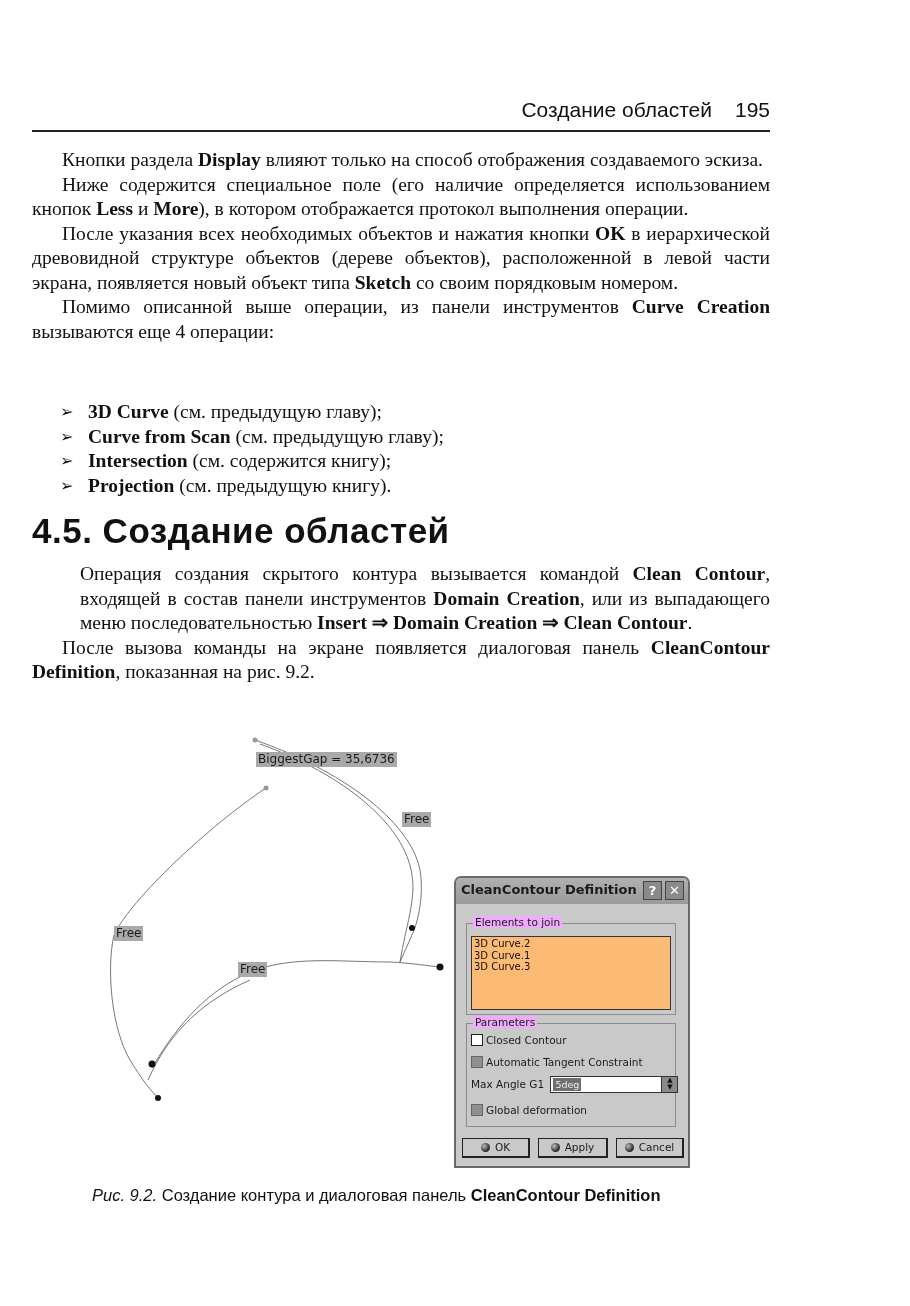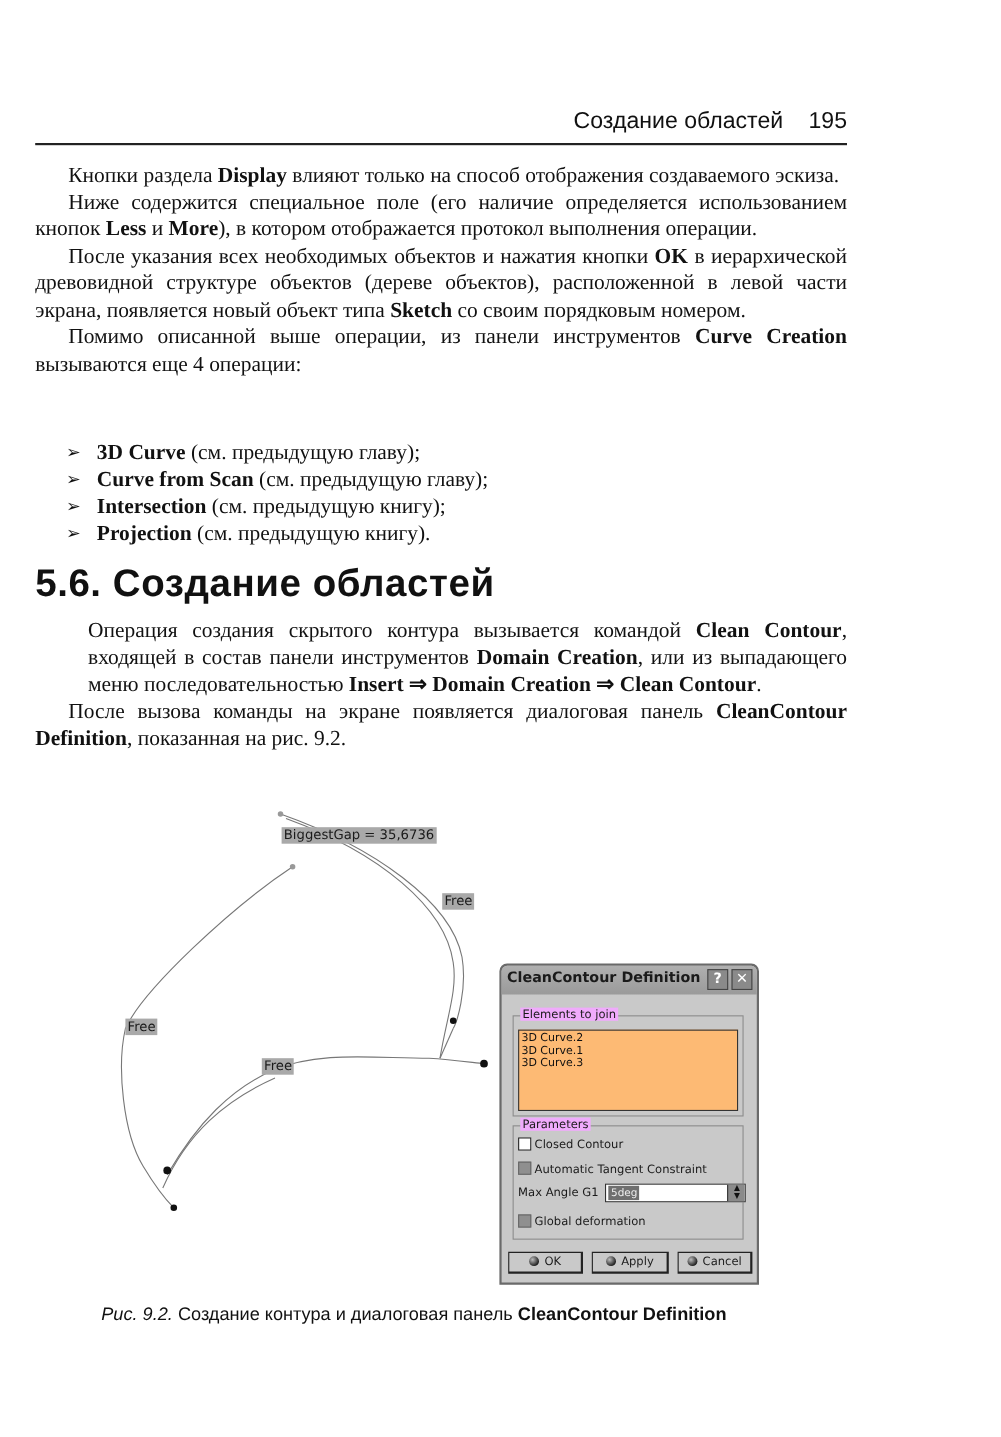--- a/index.html
+++ b/index.html
@@ -71,25 +71,25 @@
   <div class="body-text" style="top:148px;">
     <p><span>Кнопки раздела </span><b>Display</b><span> влияют только на способ отображения создаваемого эскиза.</span></p>
     <p><span>Ниже содержится специальное поле (его наличие определяется использованием кнопок </span><b>Less</b><span> и </span><b>More</b><span>), в котором отображается протокол выполнения операции.</span></p>
     <p><span>После указания всех необходимых объектов и нажатия кнопки </span><b>OK</b><span> в иерархической древовидной структуре объектов (дереве объектов), расположенной в левой части экрана, появляется новый объект типа </span><b>Sketch</b><span> со своим порядковым номером.</span></p>
     <p><span>Помимо описанной выше операции, из панели инструментов </span><b>Curve Creation</b><span> вызываются еще 4 операции:</span></p>
   </div>
 
   <ul class="bullets">
     <li><span class="arrow">➢</span><b>3D Curve</b><span> (см. предыдущую главу);</span></li>
     <li><span class="arrow">➢</span><b>Curve from Scan</b><span> (см. предыдущую главу);</span></li>
-    <li><span class="arrow">➢</span><b>Intersection</b><span> (см. предыдущую книгу);</span></li>
+    <li><span class="arrow">➢</span><b>Intersection</b><span> (см. содержится книгу);</span></li>
     <li><span class="arrow">➢</span><b>Projection</b><span> (см. предыдущую книгу).</span></li>
   </ul>
 
-  <div class="section-heading">5.6. Создание областей</div>
+  <div class="section-heading">4.5. Создание областей</div>
 
   <div class="body-text" style="top:562px;">
     <p class="noindent"><span>Операция создания скрытого контура вызывается командой </span><b>Clean Contour</b><span>, входящей в состав панели инструментов </span><b>Domain Creation</b><span>, или из выпадающего меню последовательностью </span><b>Insert</b><b> ⇒ </b><b>Domain Creation</b><b> ⇒ </b><b>Clean Contour</b><span>.</span></p>
     <p><span>После вызова команды на экране появляется диалоговая панель </span><b>CleanContour Definition</b><span>, показанная на рис. 9.2.</span></p>
   </div>
 
   <div class="figure">
     <svg class="curves" width="620" height="450" viewBox="0 0 620 450">
       <g fill="none" stroke="#777" stroke-width="1">
 

